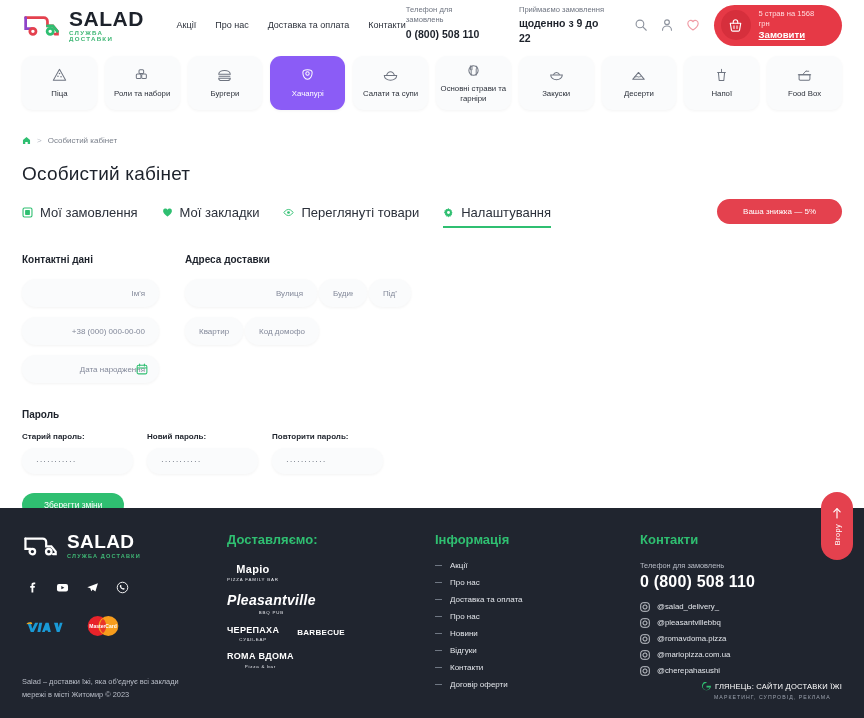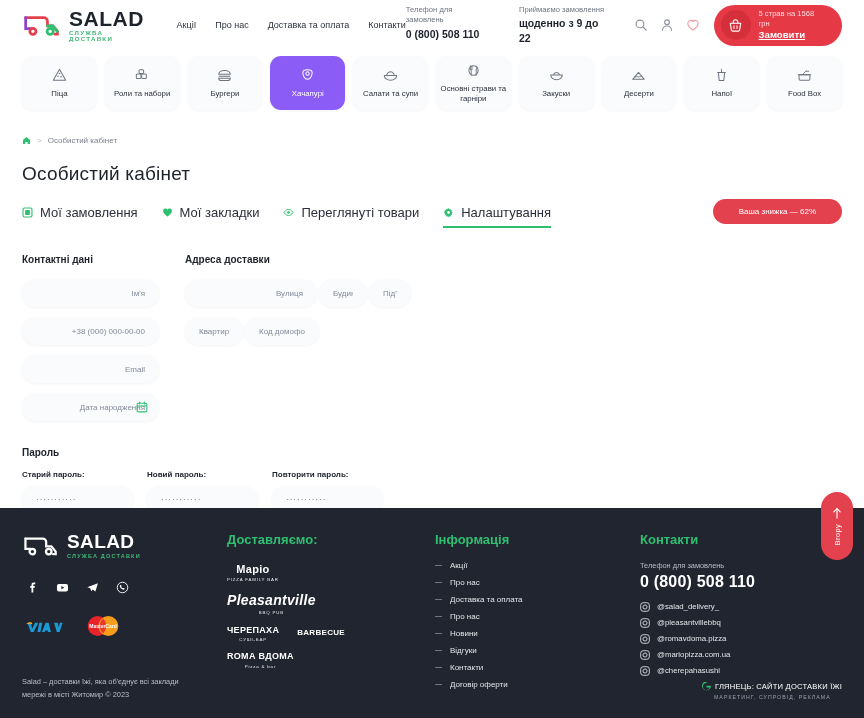--- a/index.html
+++ b/index.html
@@ -409,31 +409,30 @@
         <span>Переглянуті товари</span>
       </div>
       <div class="tab active">
         <svg width="11" height="11" viewBox="0 0 18 18">
           <path d="M9 1.8l1 1.9 2.1-.5.6 2 2 .7-.5 2.1 1.5 1.5-1.5 1.5.5 2.1-2 .7-.6 2-2.1-.5-1 1.9-1-1.9-2.1.5-.6-2-2-.7.5-2.1L1.3 9.5 2.8 8l-.5-2.1 2-.7.6-2 2.1.5z" fill="#2fbf71"></path>
           <circle cx="9" cy="9" r="2.4" fill="#ffffff"></circle>
         </svg>
         <span>Налаштування</span>
       </div>
     </div>
-    <div class="discount-badge">Ваша знижка — 62%</div>
+    <div class="discount-badge">Ваша знижка — 5%</div>
   </div>
 
   <div class="forms">
 
     <div class="col-contact">
       <div class="sec-title">Контактні дані</div>
       <div class="fields">
         <input class="inp" placeholder="Ім'я" style="">
         <input class="inp" placeholder="+38 (000) 000-00-00" style="">
-        <input class="inp" placeholder="Email" style="">
         <div class="date-wrap">
           <input class="inp" placeholder="Дата народження" style="">
           <svg class="cal-ic" width="12" height="12" viewBox="0 0 16 16">
             <rect x="1.5" y="3" width="13" height="11.5" rx="2" fill="none" stroke="#2fbf71" stroke-width="1.4"></rect>
             <line x1="1.5" y1="6.6" x2="14.5" y2="6.6" stroke="#2fbf71" stroke-width="1.4"></line>
             <line x1="4.8" y1="1.5" x2="4.8" y2="4" stroke="#2fbf71" stroke-width="1.4" stroke-linecap="round"></line>
             <line x1="11.2" y1="1.5" x2="11.2" y2="4" stroke="#2fbf71" stroke-width="1.4" stroke-linecap="round"></line>
           </svg>
         </div>
       </div>

